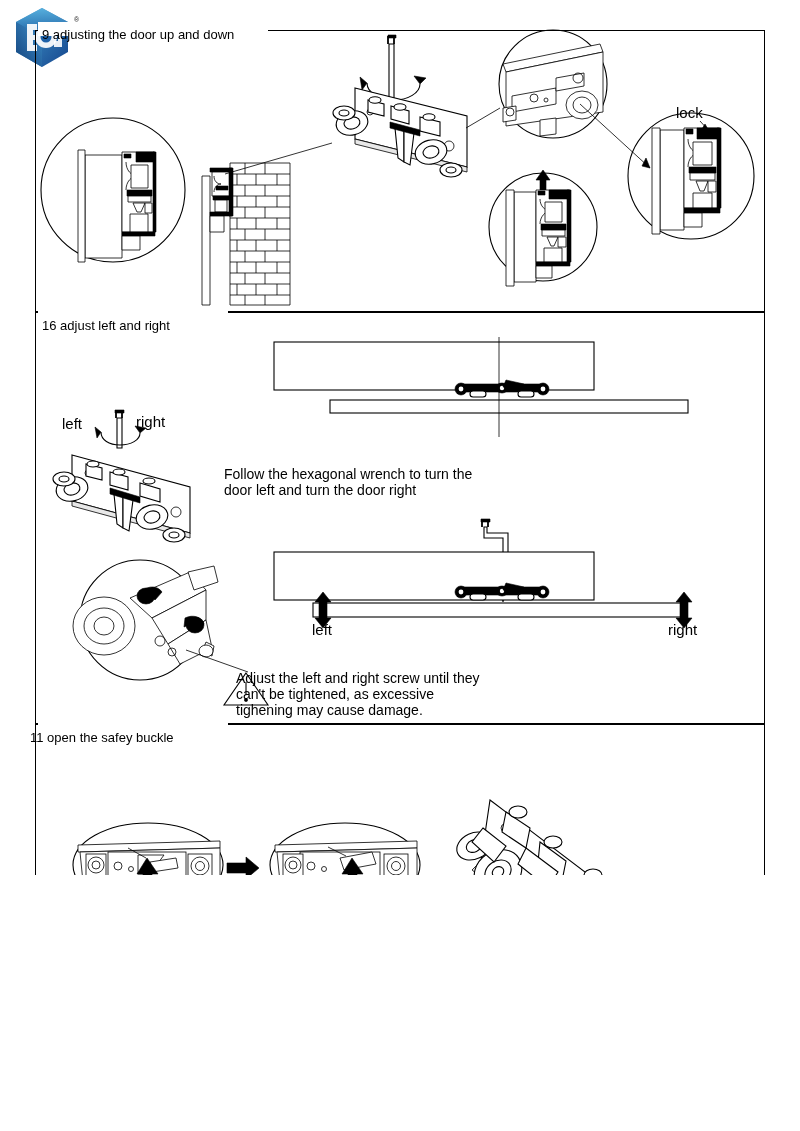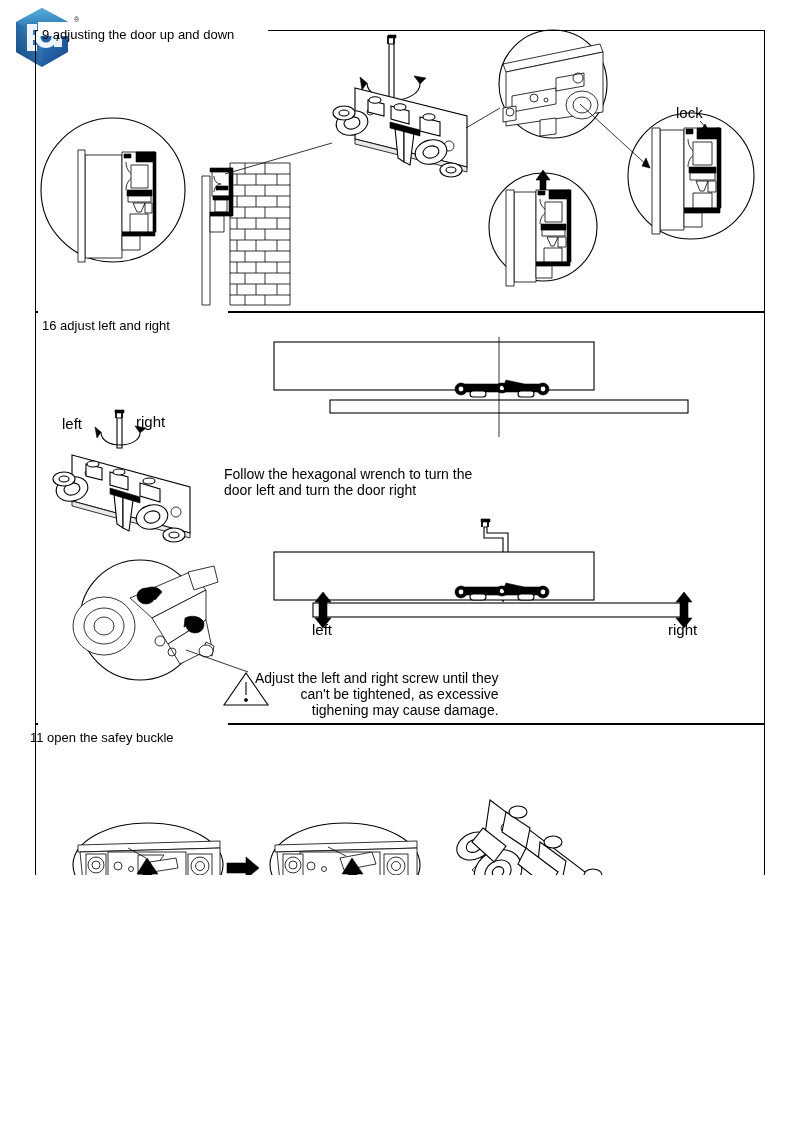--- a/index.html
+++ b/index.html
@@ -57,21 +57,21 @@
   #t10 { left: 42px; top: 318px; }
   #t11 { left: 30px; top: 730px; }
 
   .body-text {
     position: absolute;
     font-size: 14px;
     line-height: 16px;
     white-space: pre-line;
   }
   #txt-follow { left: 224px; top: 466px; }
-  #txt-warn   { left: 255px; top: 670px; text-align: right; }
+  #txt-warn   { left: 236px; top: 670px; }
 
   .small-label {
     position: absolute;
     font-size: 15px;
     line-height: 15px;
     white-space: nowrap;
     text-align: right;
   }
   #lbl-left-1  { left: 62px;  top: 416px; }
   #lbl-right-1 { left: 136px; top: 414px; }

